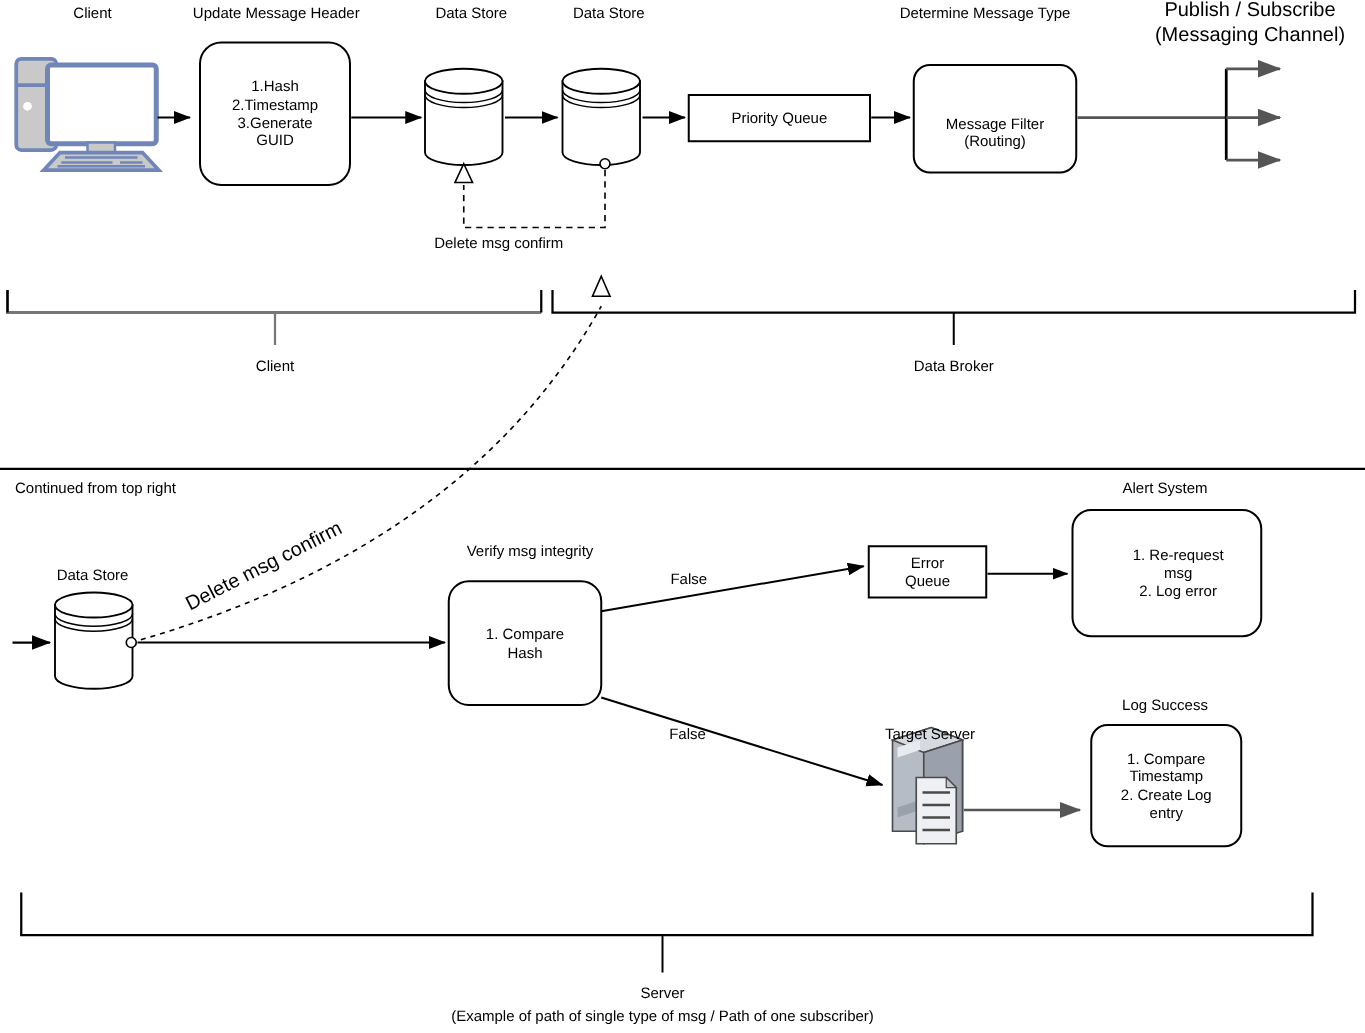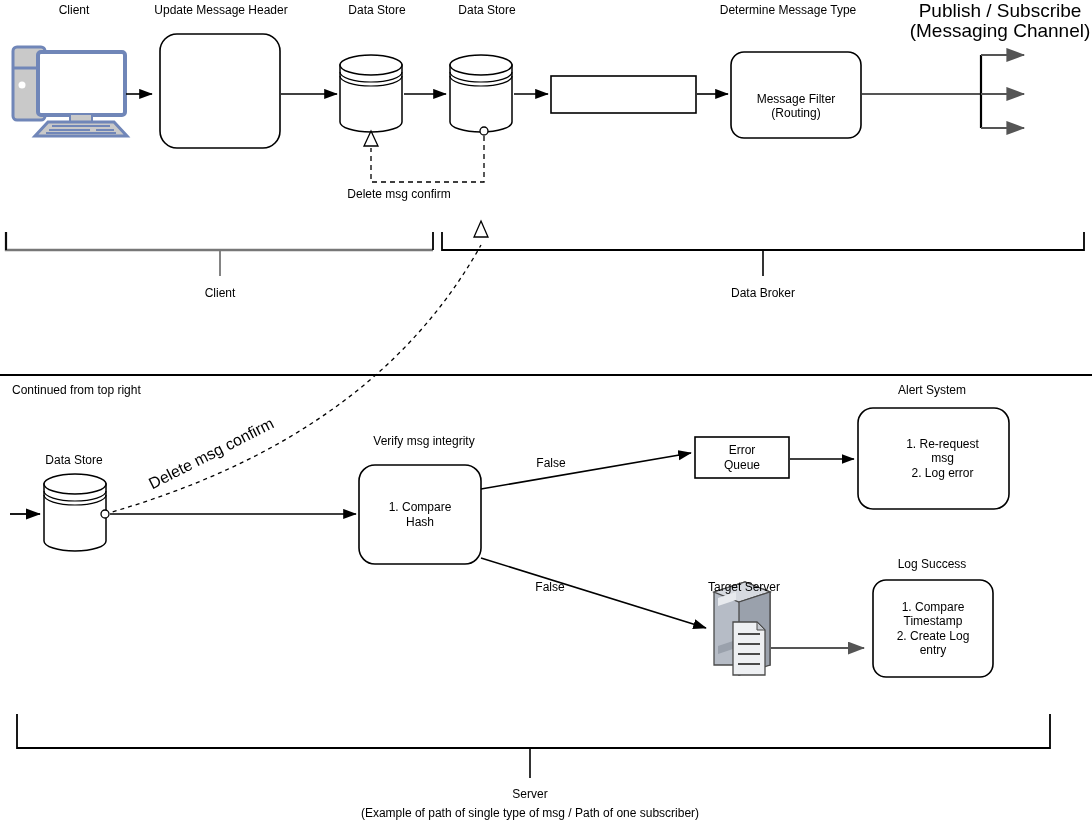--- a/index.html
+++ b/index.html
@@ -25,21 +25,21 @@
     height: 826px;
   }
   .lbl {
     position: absolute;
     white-space: pre;
     line-height: 1.18;
     color: #000;
   }
   .center { text-align: center; transform: translateX(-50%); }
   .t17 { font-size: 12px; }
-  .t16 { font-size: 19px; }
+  .t16 { font-size: 16px; }
   .boxtext {
     position: absolute;
     display: flex;
     align-items: center;
     justify-content: center;
     text-align: center;
     line-height: 1.2;
     pointer-events: none;
   }
   .rot {
@@ -192,20 +192,29 @@
   </svg>
 
   <div class="lbl t17 center" style="left:74px; top:3px;">Client</div>
   <div class="lbl t17 center" style="left:221px; top:3px;">Update Message Header</div>
   <div class="lbl t17 center" style="left:377px; top:3px;">Data Store</div>
   <div class="lbl t17 center" style="left:487px; top:3px;">Data Store</div>
   <div class="lbl t17 center" style="left:788px; top:3px;">Determine Message Type</div>
   <div class="lbl t16 center" style="left:1000px; top:0px;">Publish / Subscribe</div>
   <div class="lbl t16 center" style="left:1000px; top:20px;">(Messaging Channel)</div>
 
+  <div class="boxtext t17" style="left:160px; top:34px; width:120px; height:114px;">
+    <span style="white-space:pre-line;">1.Hash
+2.Timestamp
+3.Generate
+GUID</span>
+  </div>
+  <div class="boxtext t17" style="left:551px; top:76px; width:145px; height:37px;">
+    <span style="white-space:pre-line;">Priority Queue</span>
+  </div>
   <div class="boxtext t17" style="left:731px; top:52px; width:130px; height:108px;">
     <span style="white-space:pre-line;">Message Filter
 (Routing)</span>
   </div>
 
   <div class="lbl t17 center" style="left:399px; top:187px;">Delete msg confirm</div>
 
   <div class="lbl t17 center" style="left:220px; top:286px;">Client</div>
   <div class="lbl t17 center" style="left:763px; top:286px;">Data Broker</div>
   <div class="lbl t17 center" style="left:530px; top:787px;">Server</div>

